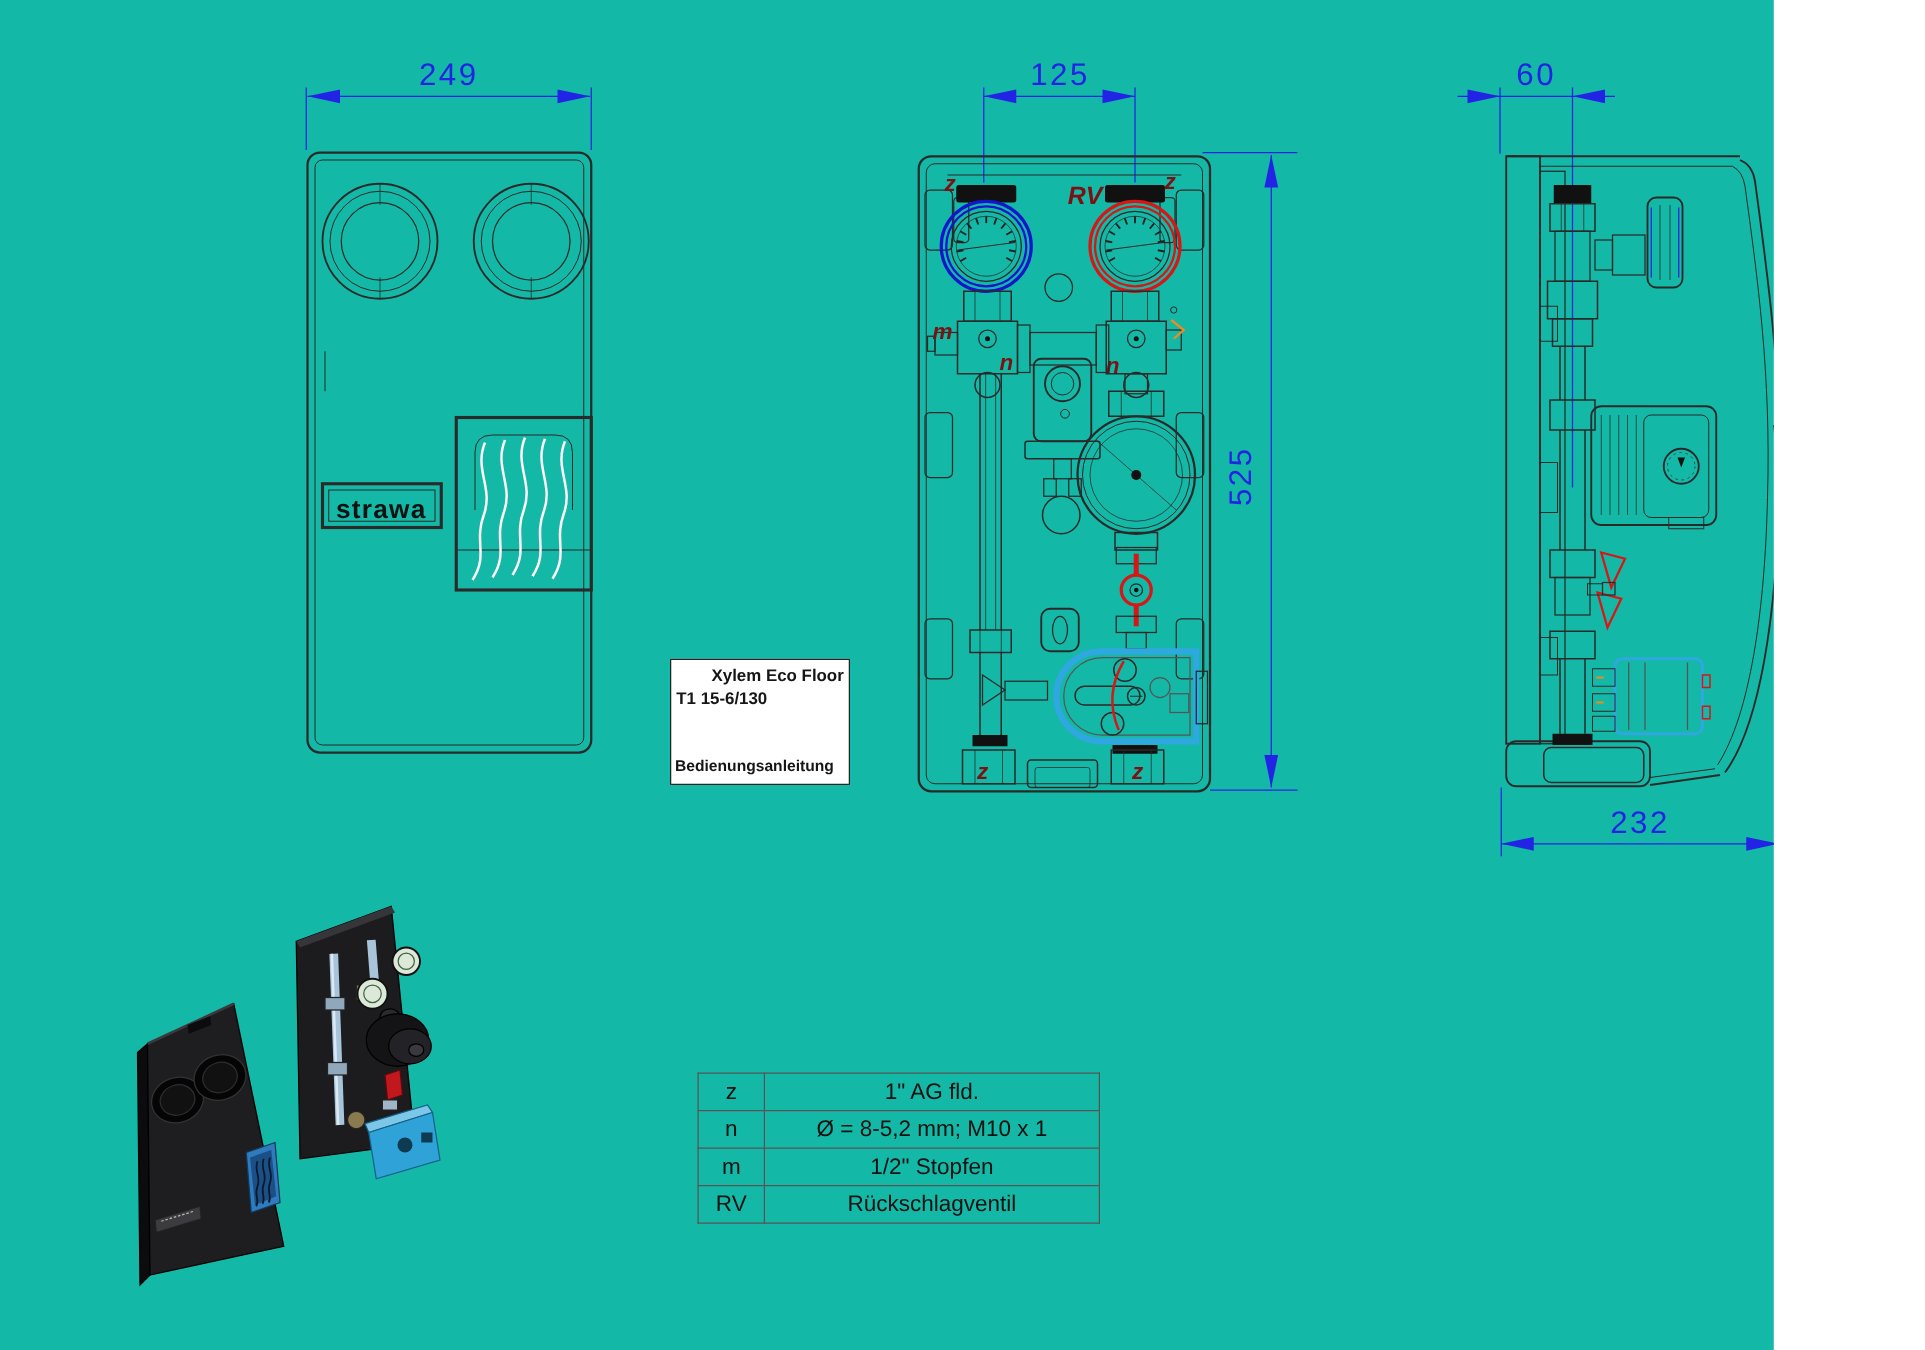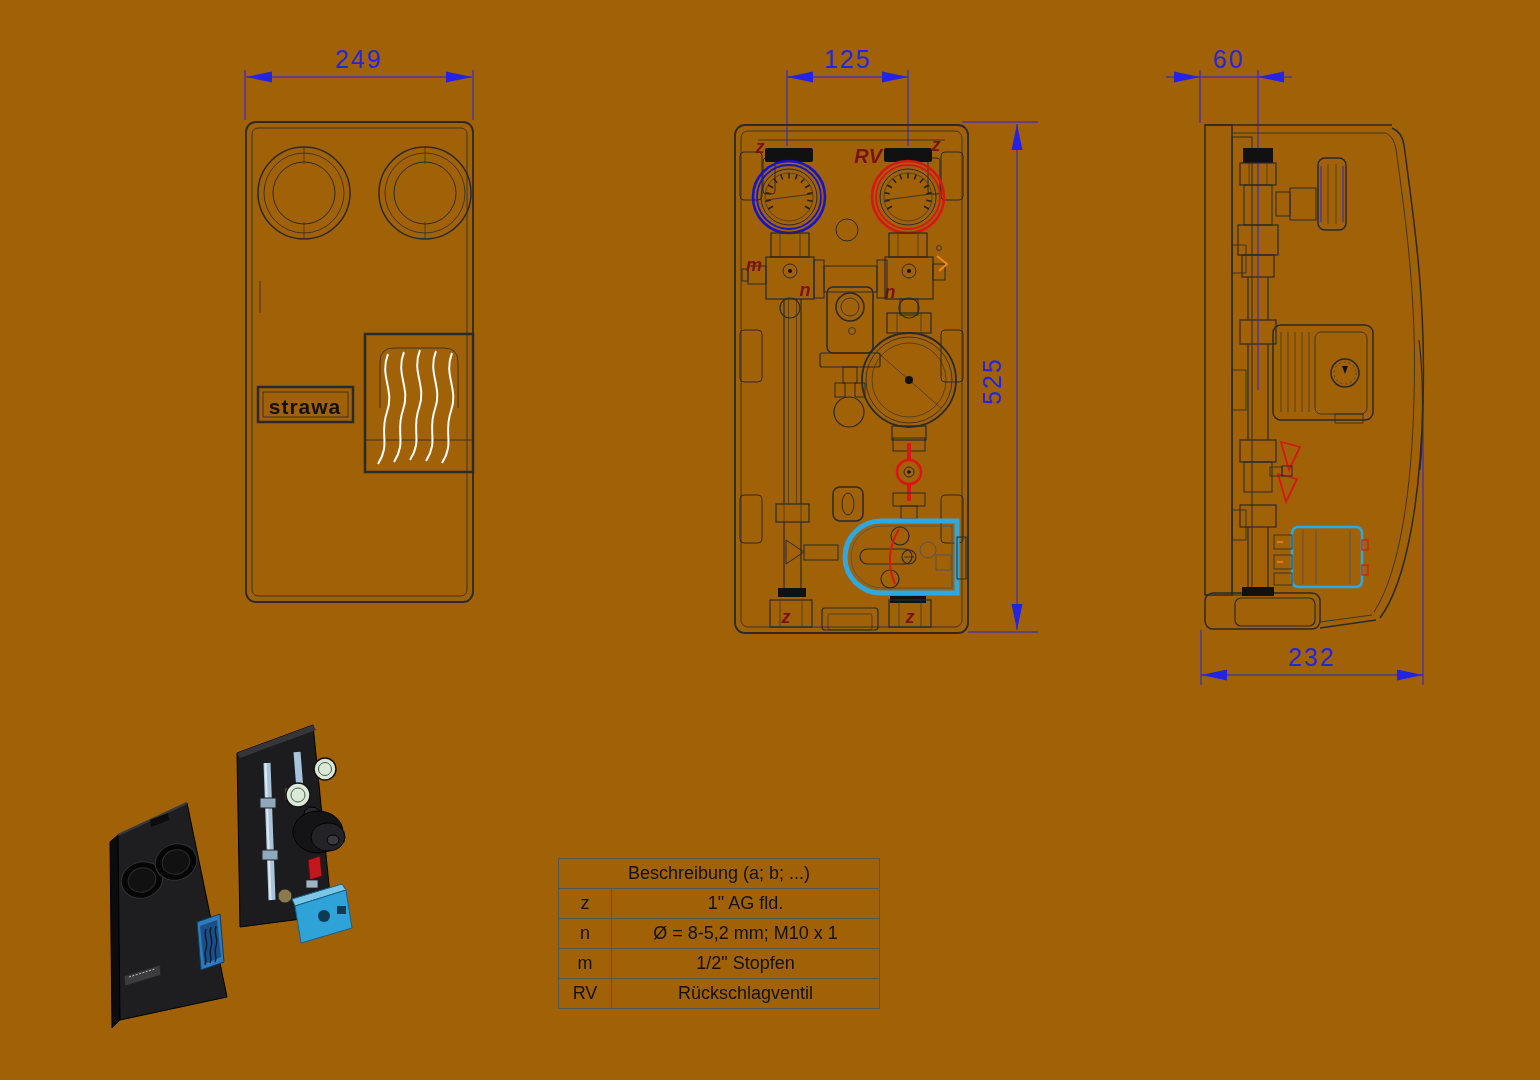--- a/index.html
+++ b/index.html
@@ -1,17 +1,17 @@
 <!DOCTYPE html>
 <html><head>
 <meta charset="utf-8">
 <style>
   html,body{margin:0;padding:0;background:#fff;}
-  #canvas{position:relative;width:1540px;height:1080px;background:#a16207;overflow:hidden;
-          font-family:"Liberation Sans",sans-serif;}
+  #canvas{position:relative;width:1391px;height:1080px;background:#14b8a6;overflow:hidden;
+          font-family:"Liberation Sans",sans-serif;padding-left:28px;}
   svg{position:absolute;overflow:visible;}
   
   .ln{stroke:#2a2a2a;fill:none;stroke-width:1.2;}
   .w25{stroke-width:2.5}.w18{stroke-width:1.8}.w15{stroke-width:1.5}.w1{stroke-width:1}.w08{stroke-width:.8}.w06{stroke-width:.6}
   .blk{fill:#111;stroke:none}
   .blue-ln{stroke:#2323e6;fill:none;stroke-width:1;}
   .blue-fill{fill:#2323e6;stroke:none}
   .gblue{stroke:#1414cc;fill:none}
   .gred{stroke:#d81616;fill:none}
   .red{stroke:#d81616;fill:none}
@@ -491,26 +491,28 @@
         <path d="M131,217 c-3,8 3,12 0,20 c-3,8 2,10 -1,16" stroke="#0a1a2c" stroke-width="1.4" fill="none"></path>
         <path d="M136,216 c-3,8 3,12 0,20 c-3,8 2,10 -1,16" stroke="#0a1a2c" stroke-width="1.4" fill="none"></path>
       </g>
       <g>
         <polygon points="44,266 80,255 81,265 45,276" fill="#3c3c40" stroke="#222"></polygon>
         <line x1="49" y1="267" x2="75" y2="259" stroke="#bbb" stroke-width="1" stroke-dasharray="2 1.5"></line>
       </g>
     </g>
   </svg>
 
+  <div id="plate">
+    <div class="l1">Xylem Eco Floor</div>
+    <div class="l2">T1 15-6/130</div>
+    <div class="l3">Bedienungsanleitung</div>
+  </div>
 
   <table id="legend">
     <tbody>
-        <tr>
-      <th colspan="2">Beschreibung (a; b; ...)</th>
-    </tr>
     <tr>
       <td class="k">z</td>
       <td>1" AG fld.</td>
     </tr>
     <tr>
       <td class="k">n</td>
       <td>Ø = 8-5,2 mm; M10 x 1</td>
     </tr>
     <tr>
       <td class="k">m</td>

